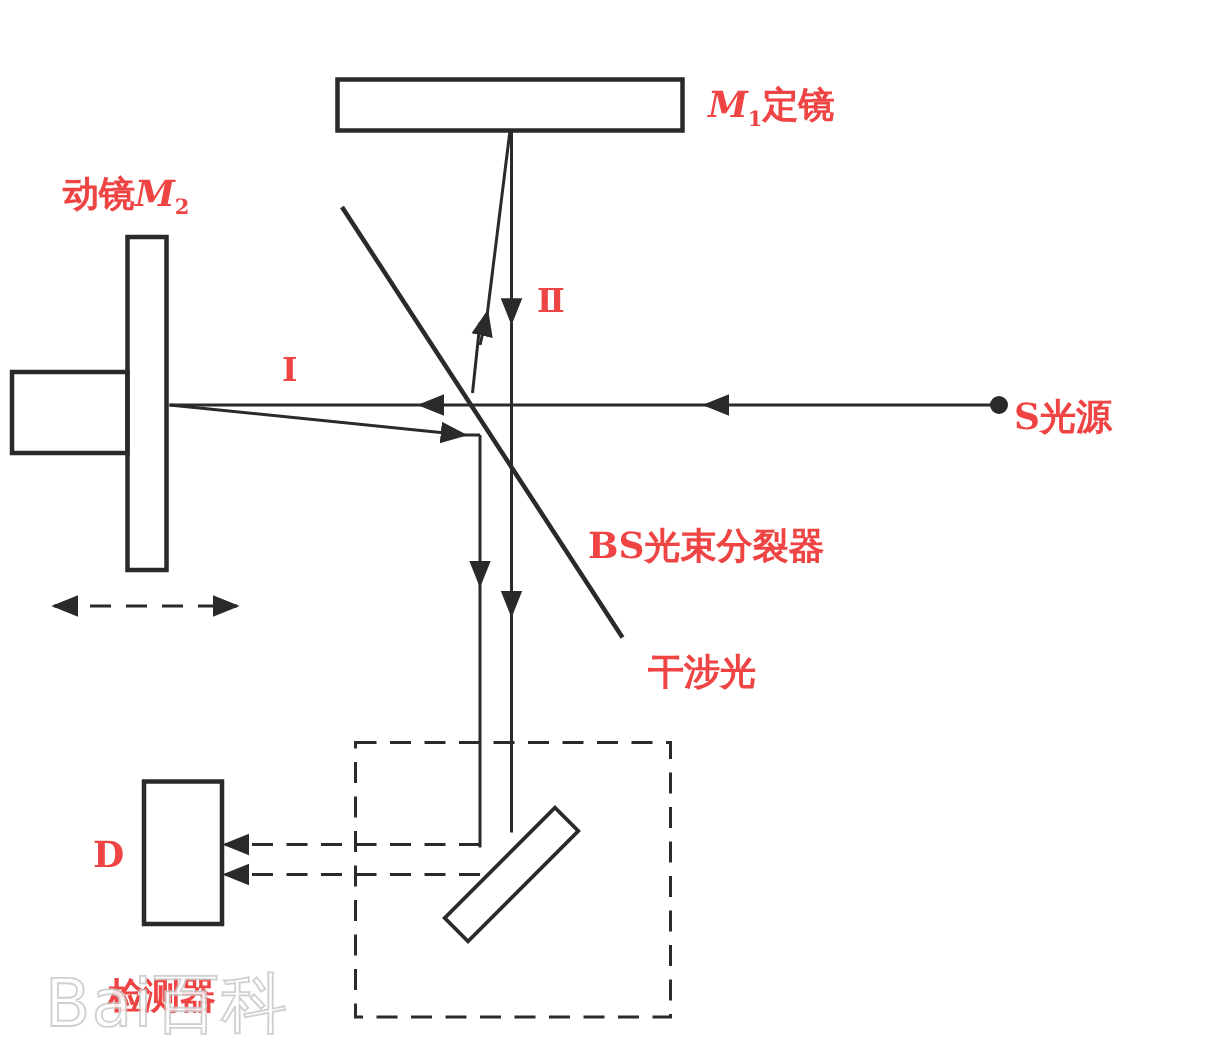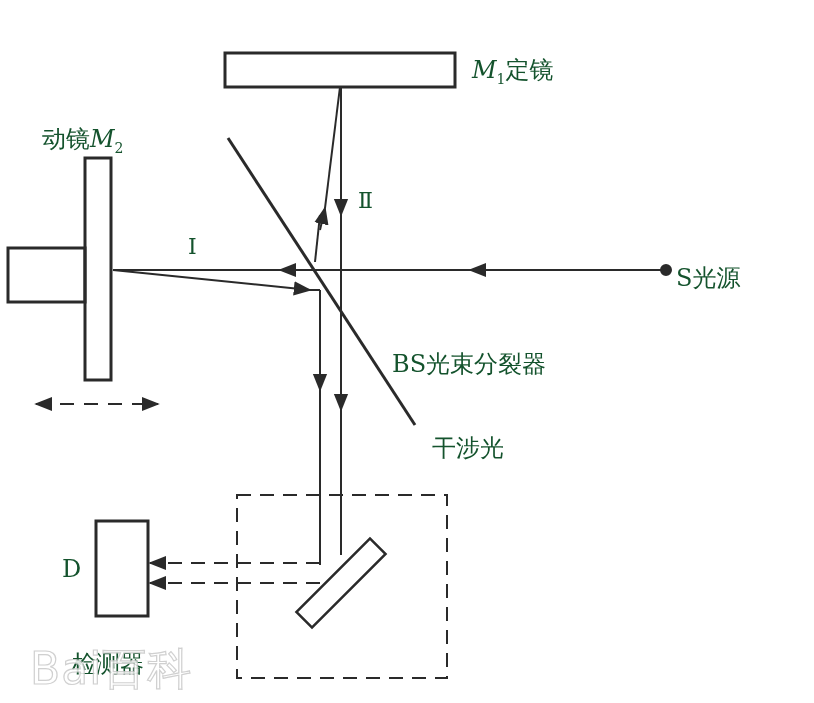--- a/index.html
+++ b/index.html
@@ -1,18 +1,18 @@
 <!DOCTYPE html>
 <html><head>
 <meta charset="utf-8">
 <style>
   html, body { margin:0; padding:0; background:#ffffff; }
   body { width:814px; height:703px; position:relative; overflow:hidden; font-family:"DejaVu Serif", serif; color:#2a2a2a; }
   svg { position:absolute; left:0; top:0; }
-  .lbl { position:absolute; font-family:"DejaVu Serif", serif; color:#14532d; font-size:24px; white-space:nowrap; }
+  .lbl { position:absolute; font-family:"DejaVu Serif", serif; color:#ef4444; font-size:24px; white-space:nowrap;font-weight:bold; }
   .it { font-style:italic; }
   .wm { position:absolute; left:30px; top:640px; font-family:"DejaVu Sans", sans-serif; font-size:44px; color:#ffffff; -webkit-text-stroke:1.2px #c8c8c8; opacity:0.85; letter-spacing:1px; }
 </style>
 </head>
 <body>
 
 <svg width="814" height="703" viewBox="0 0 814 703">
   <defs>
     <marker id="ah" viewBox="0 0 10 10" refX="9" refY="5" markerWidth="9" markerHeight="9" orient="auto-start-reverse">
       <path d="M0,1 L10,5 L0,9 z" fill="#2a2a2a"></path>
@@ -59,21 +59,21 @@
     <line x1="320" y1="583" x2="150" y2="583" stroke-dasharray="14,9" marker-end="url(#ah)"></line>
 
     <rect x="96" y="521" width="52" height="95" stroke-width="3"></rect>
   </g>
 </svg>
 
 <div class="lbl" style="left:472px; top:54px;">
   <span class="it">M</span><sub style="font-size:14px">1</sub><span>定镜</span>
 </div>
 
-<div class="lbl" style="left:42px; top:123px;">
+<div class="lbl" style="left:42px; top:113px;">
   <span>动镜</span><span class="it">M</span><sub style="font-size:14px">2</sub>
 </div>
 
 <div class="lbl" style="left:188px; top:234px; font-size:22px;">Ⅰ</div>
 <div class="lbl" style="left:358px; top:188px; font-size:22px;">Ⅱ</div>
 <div class="lbl" style="left:676px; top:262px;">S光源</div>
 <div class="lbl" style="left:392px; top:348px;">BS光束分裂器</div>
 <div class="lbl" style="left:432px; top:432px;">干涉光</div>
 <div class="lbl" style="left:62px; top:555px;">D</div>
 <div class="lbl" style="left:72px; top:648px;">检测器</div>

